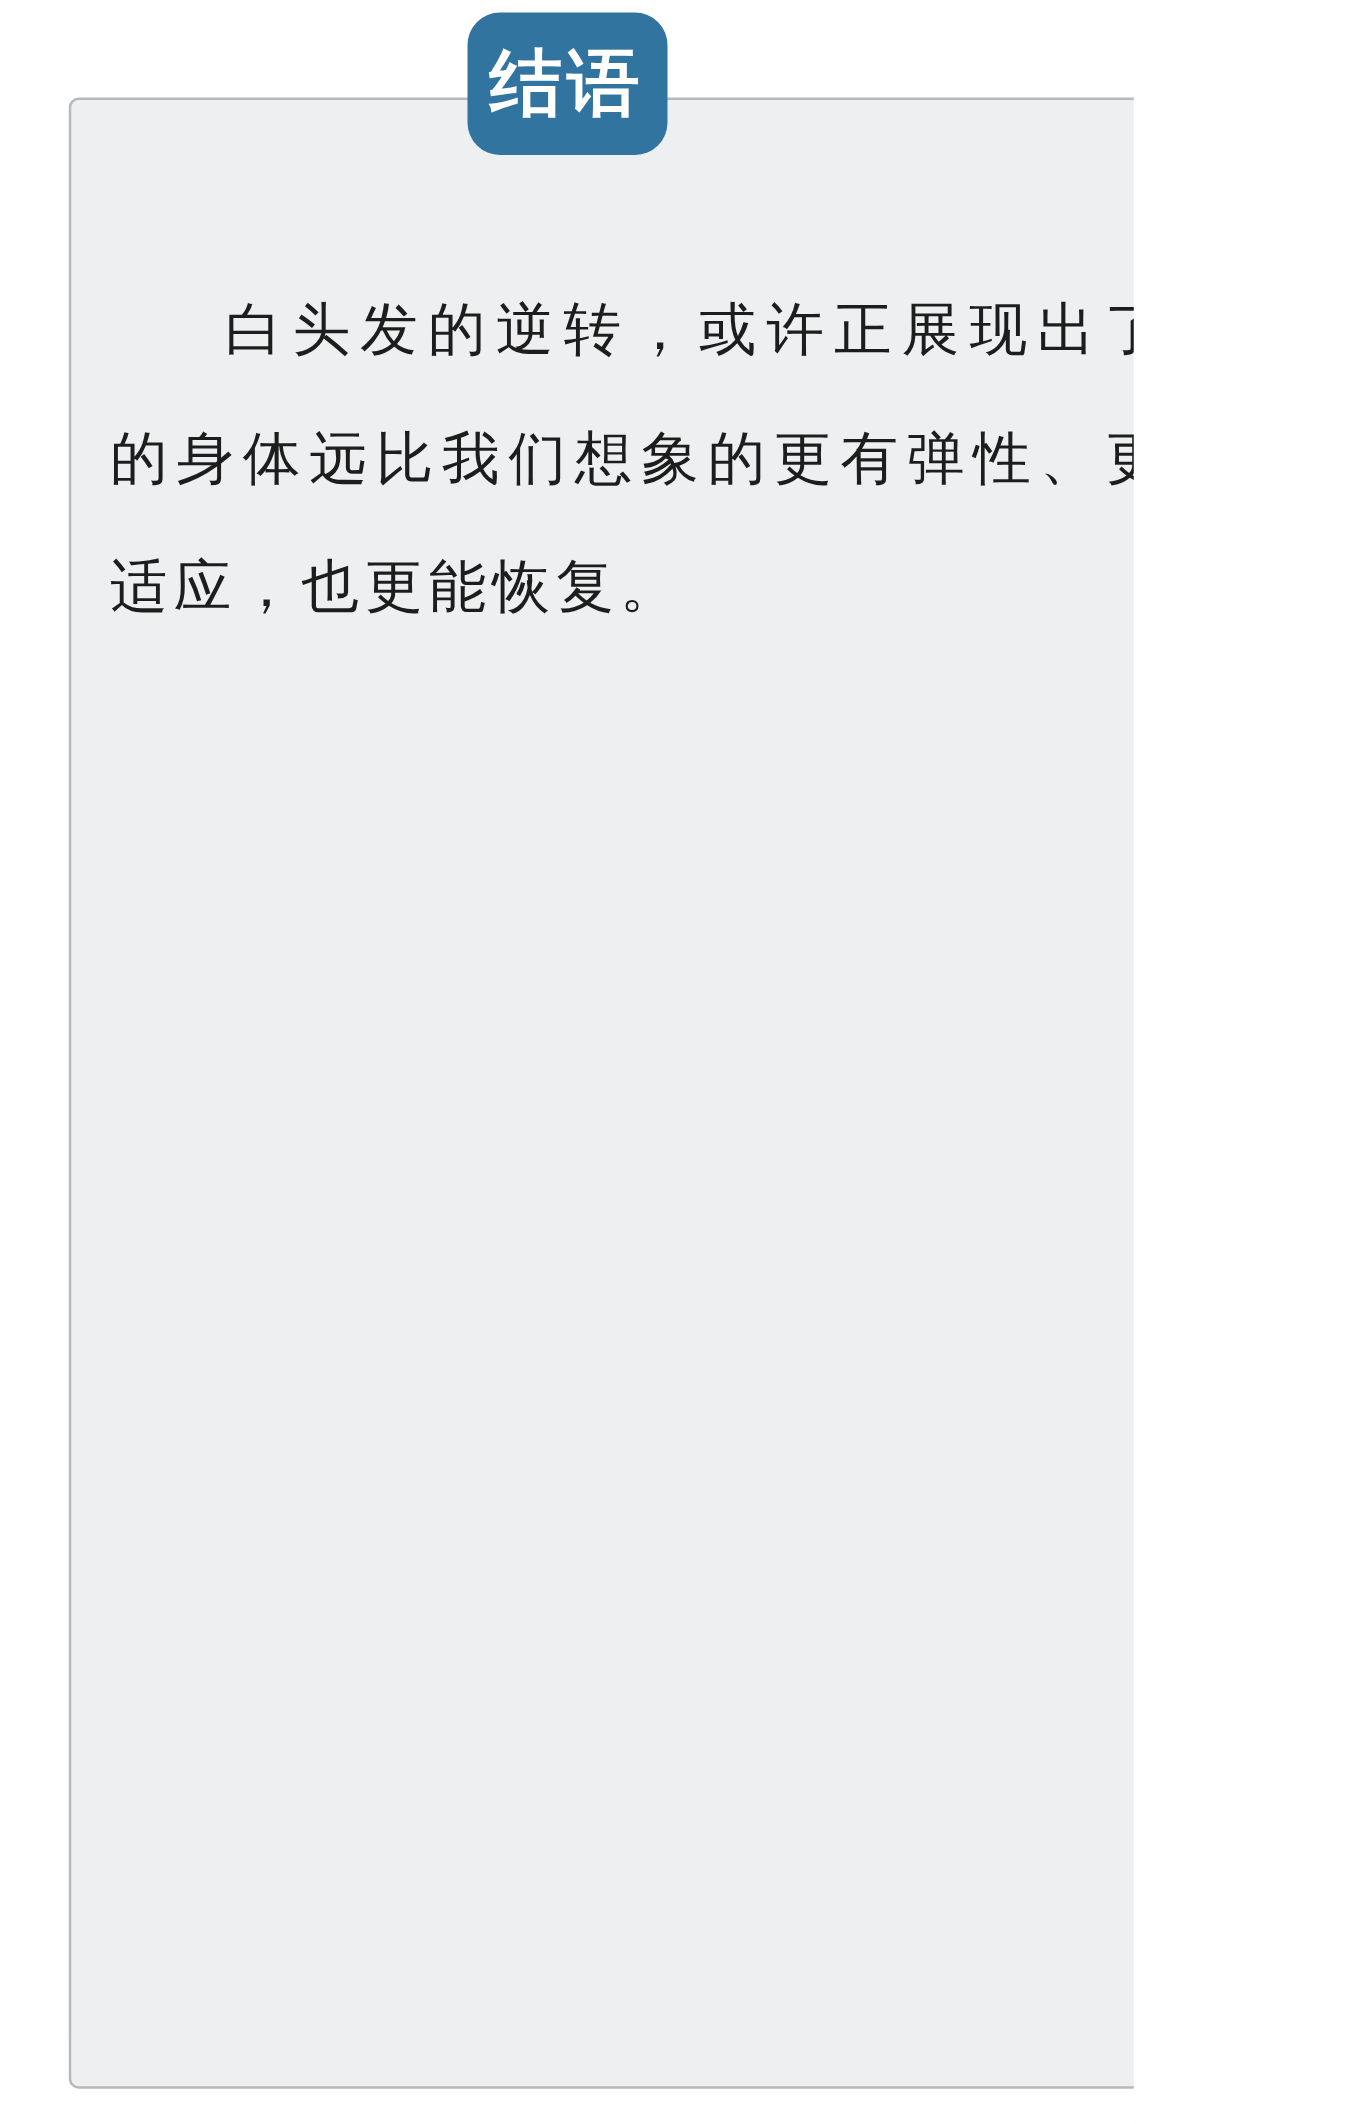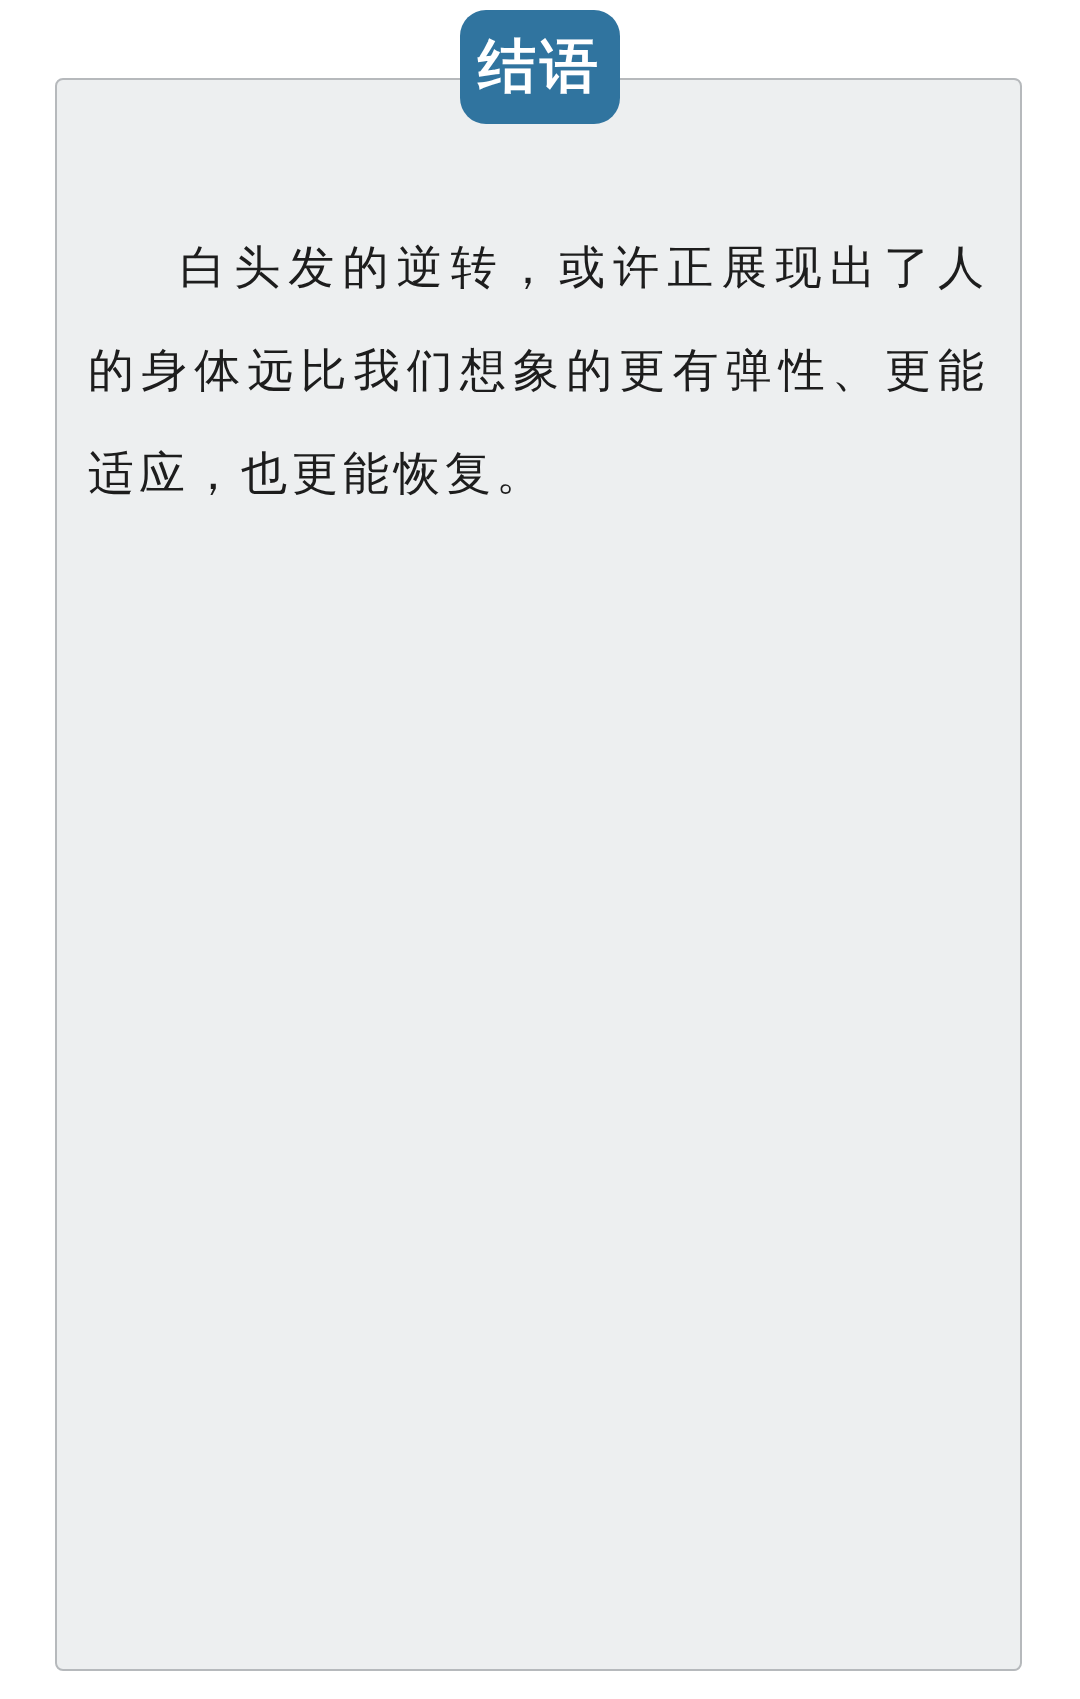--- a/index.html
+++ b/index.html
@@ -2,25 +2,25 @@
 <html><head>
 <meta charset="utf-8">
 <style>
   html, body {
     margin: 0;
     padding: 0;
     background: #ffffff;
   }
   .page {
     position: relative;
-    width: 1080px;
+    width: 907px;
     height: 1699px;
     background: #ffffff;
     overflow: hidden;
-    font-family: Liberation Serif, serif;
+    font-family: Liberation Mono, monospace;
   }
   .card {
     position: absolute;
     left: 55px;
     top: 78px;
     width: 967px;
     height: 1593px;
     box-sizing: border-box;
     background: #edeff0;
     border: 2px solid #b6b9bc;

